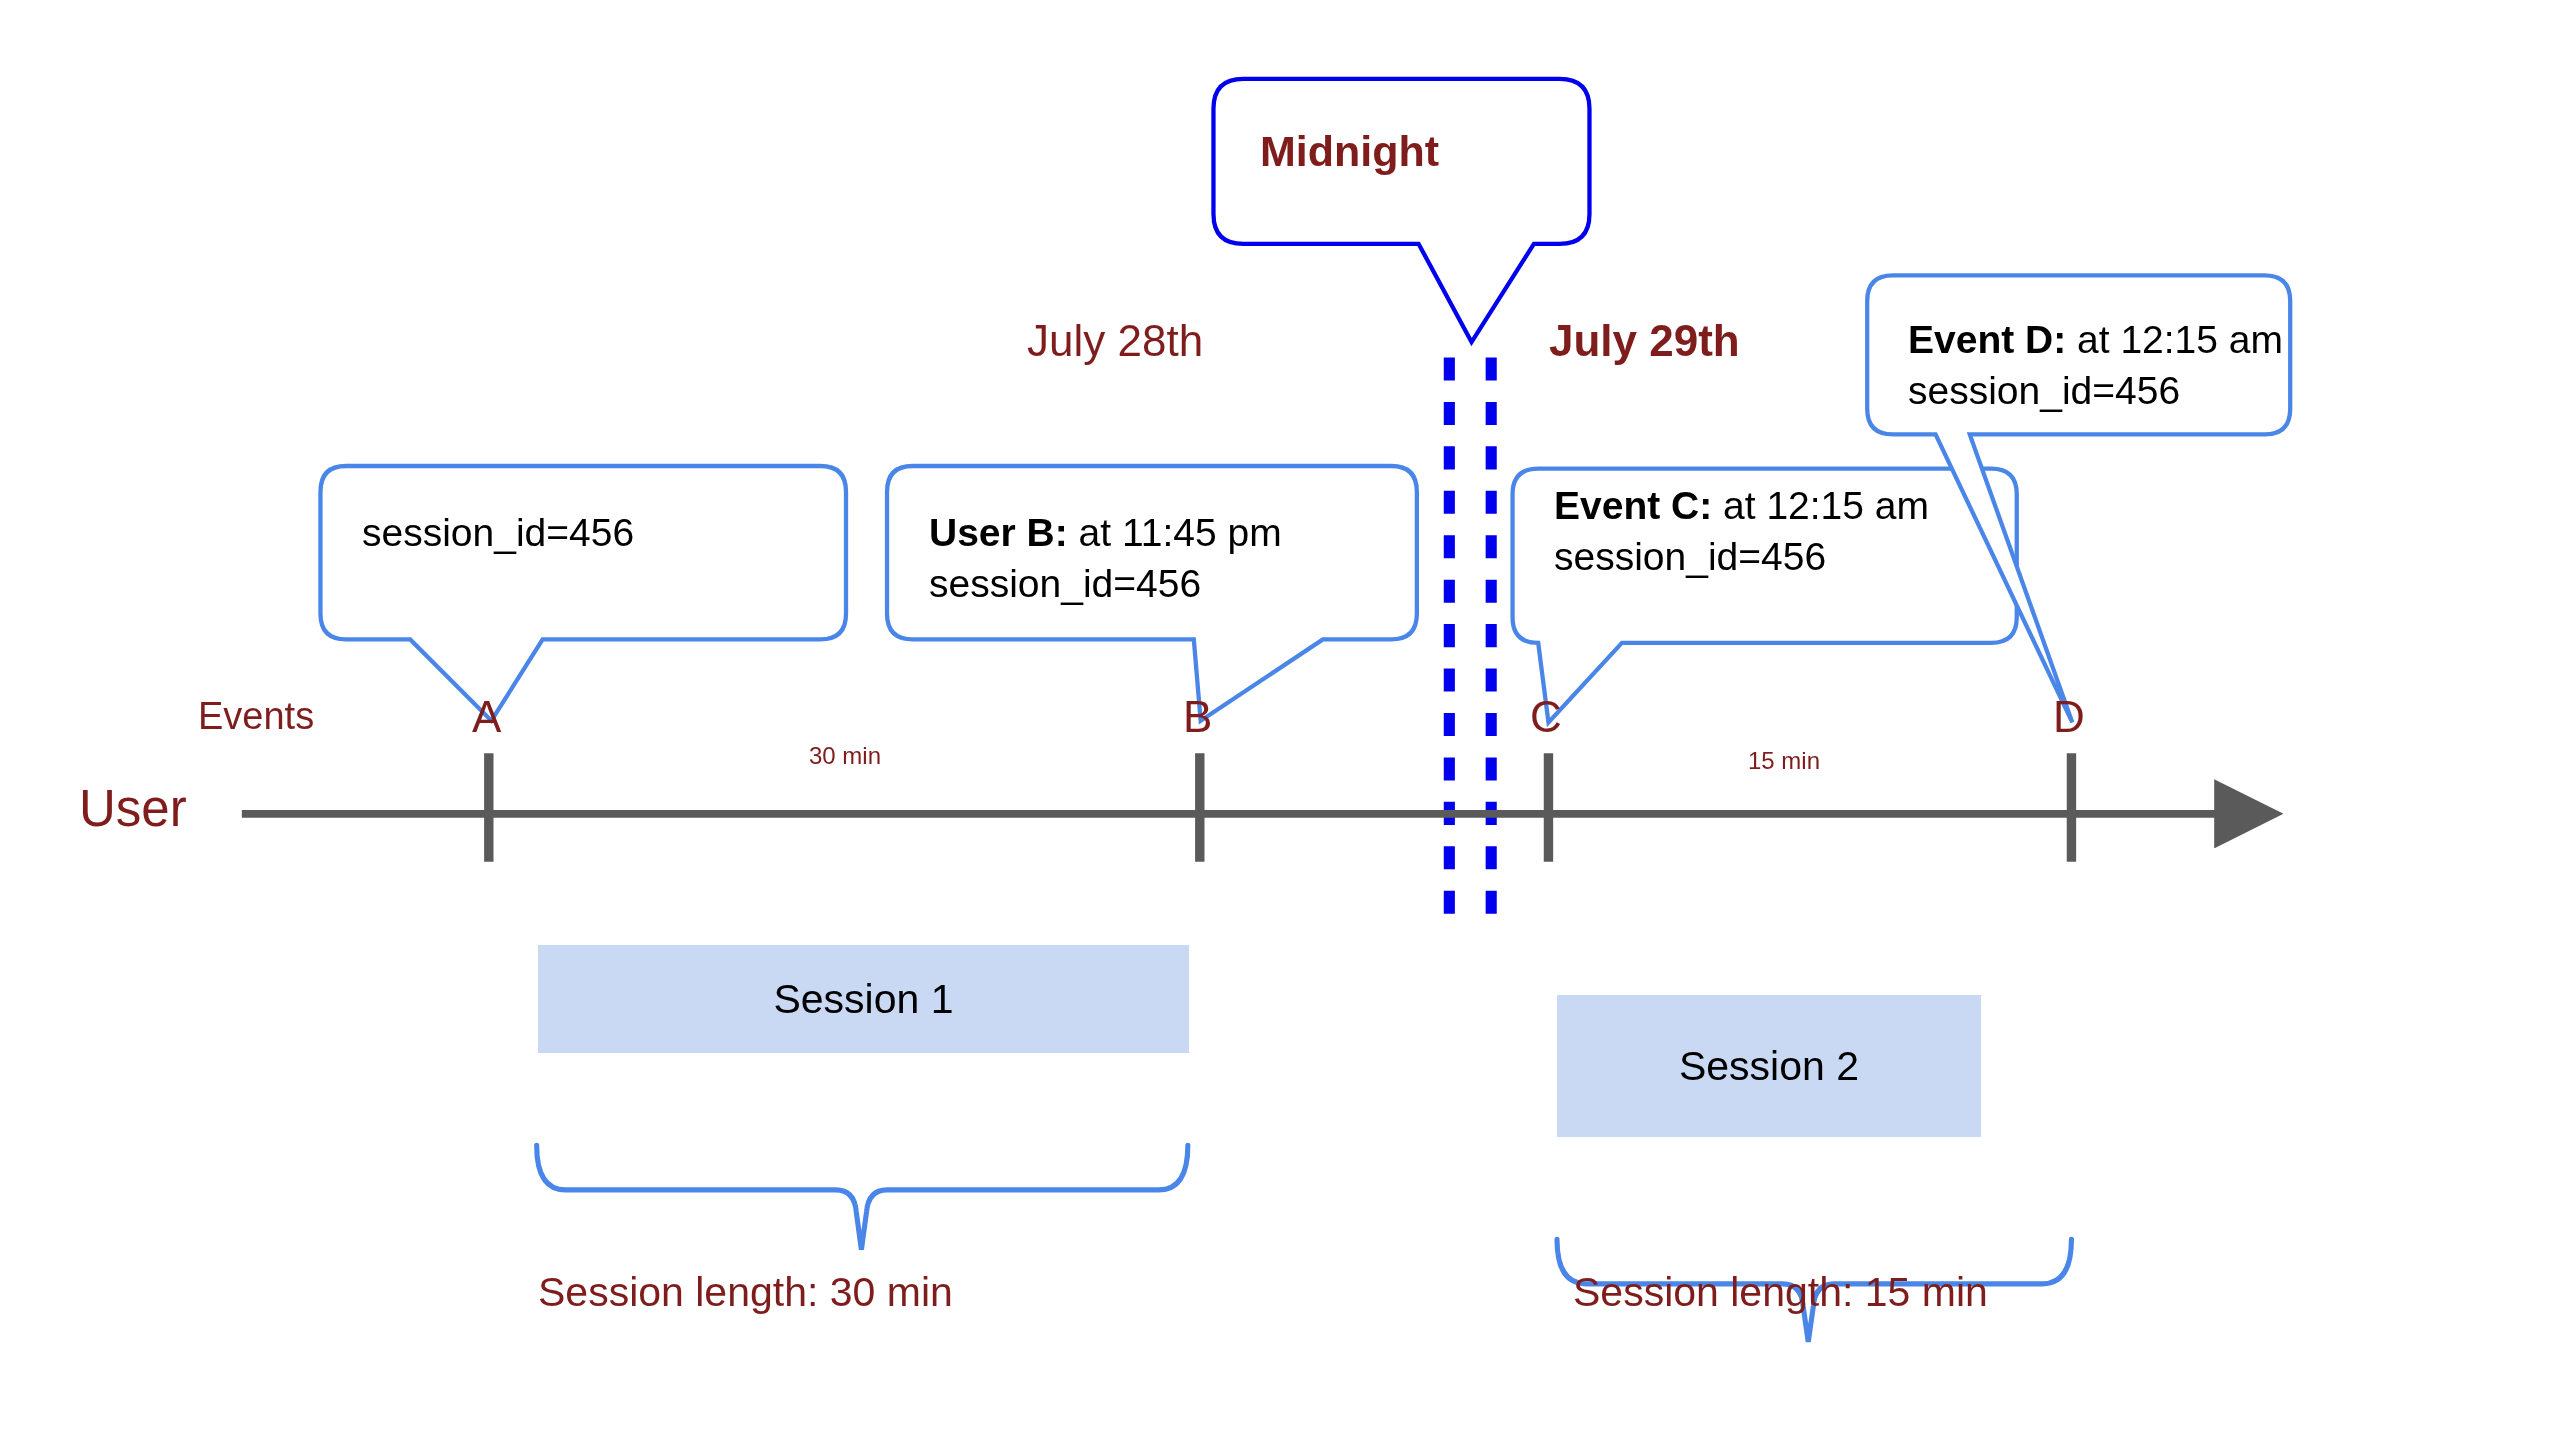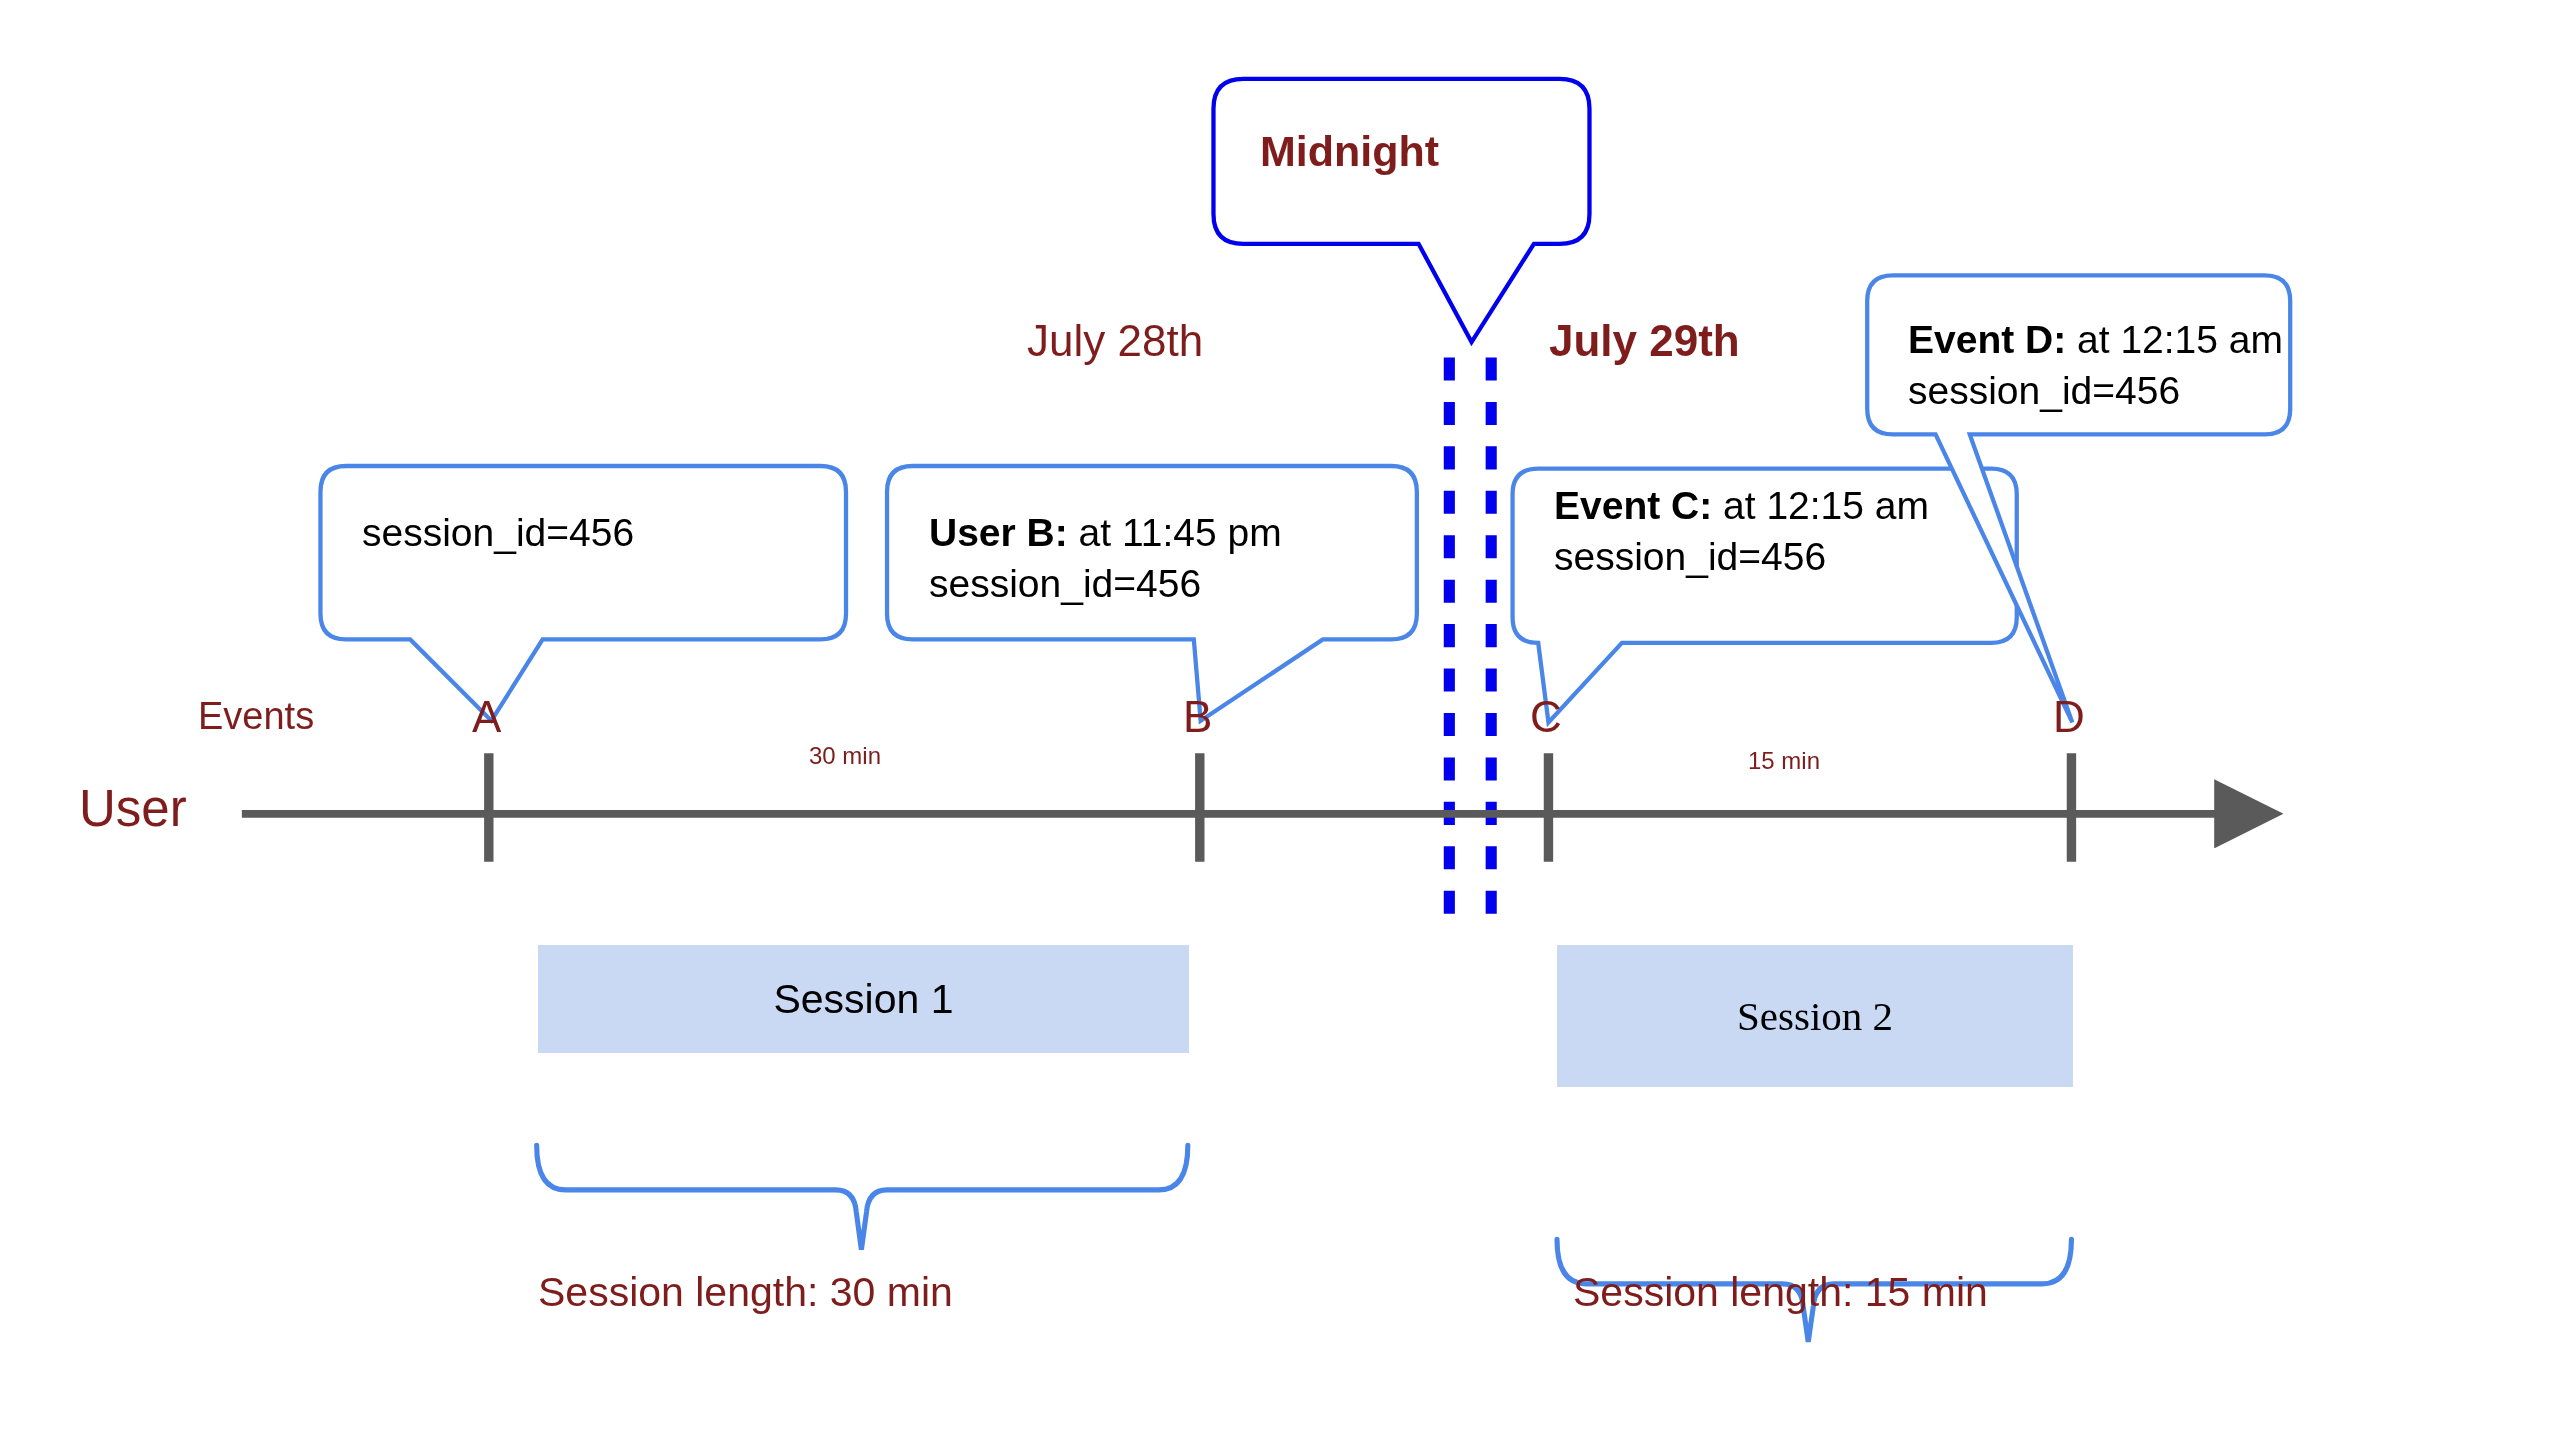--- a/index.html
+++ b/index.html
@@ -138,21 +138,21 @@
   <div class="txt lbl-marker" style="left:1183px; top:691px;">B</div>
   <div class="txt lbl-marker" style="left:1530px; top:691px;">C</div>
   <div class="txt lbl-marker" style="left:2053px; top:691px;">D</div>
 
   <div class="txt lbl-dur" style="left:809px; top:742px;">30 min</div>
   <div class="txt lbl-dur" style="left:1748px; top:747px;">15 min</div>
 
   <div class="session-box" style="left:538px; top:945px; width:651px; height:108px;">
     <span class="lbl-session">Session 1</span>
   </div>
-  <div class="session-box" style="left:1557px; top:945px; width:516px; height:142px;font-family:Liberation Serif, serif;">
+  <div class="session-box" style="left:1557px; top:995px; width:424px; height:142px;">
     <span class="lbl-session">Session 2</span>
   </div>
 
   <div class="txt lbl-slen" style="left:538px; top:1268px;">Session length: 30 min</div>
   <div class="txt lbl-slen" style="left:1573px; top:1268px;">Session length: 15 min</div>
 
 </div>
 
 
 </body></html>

